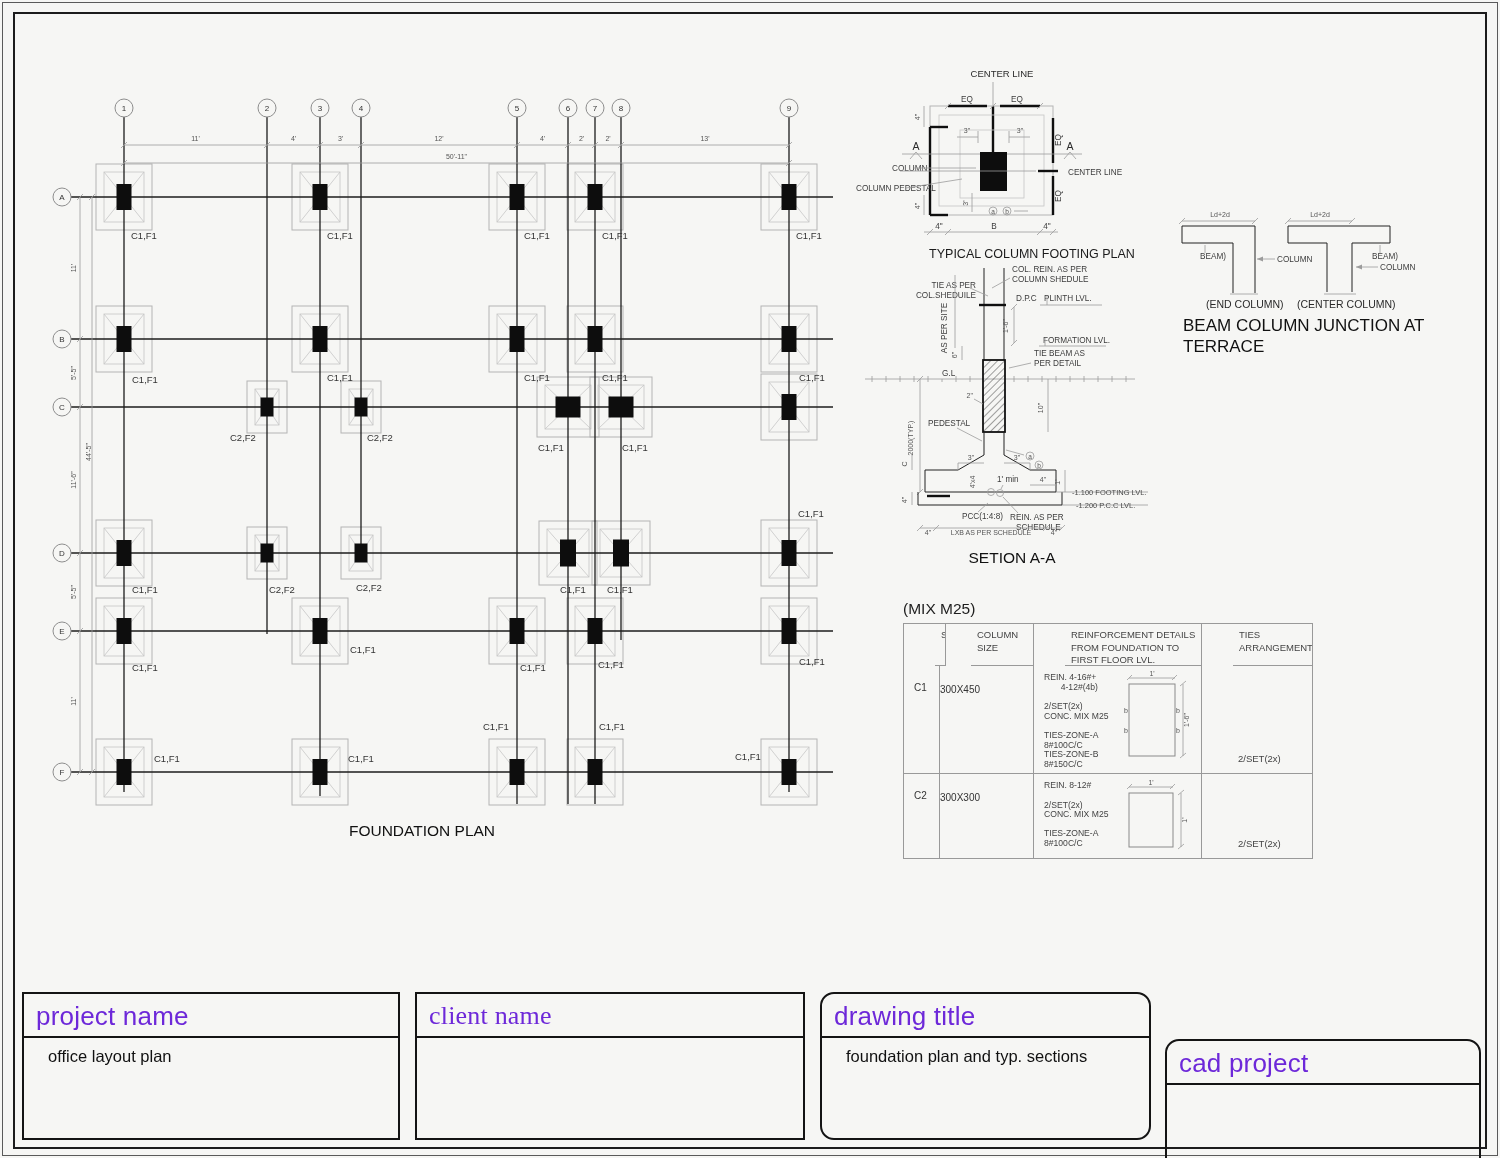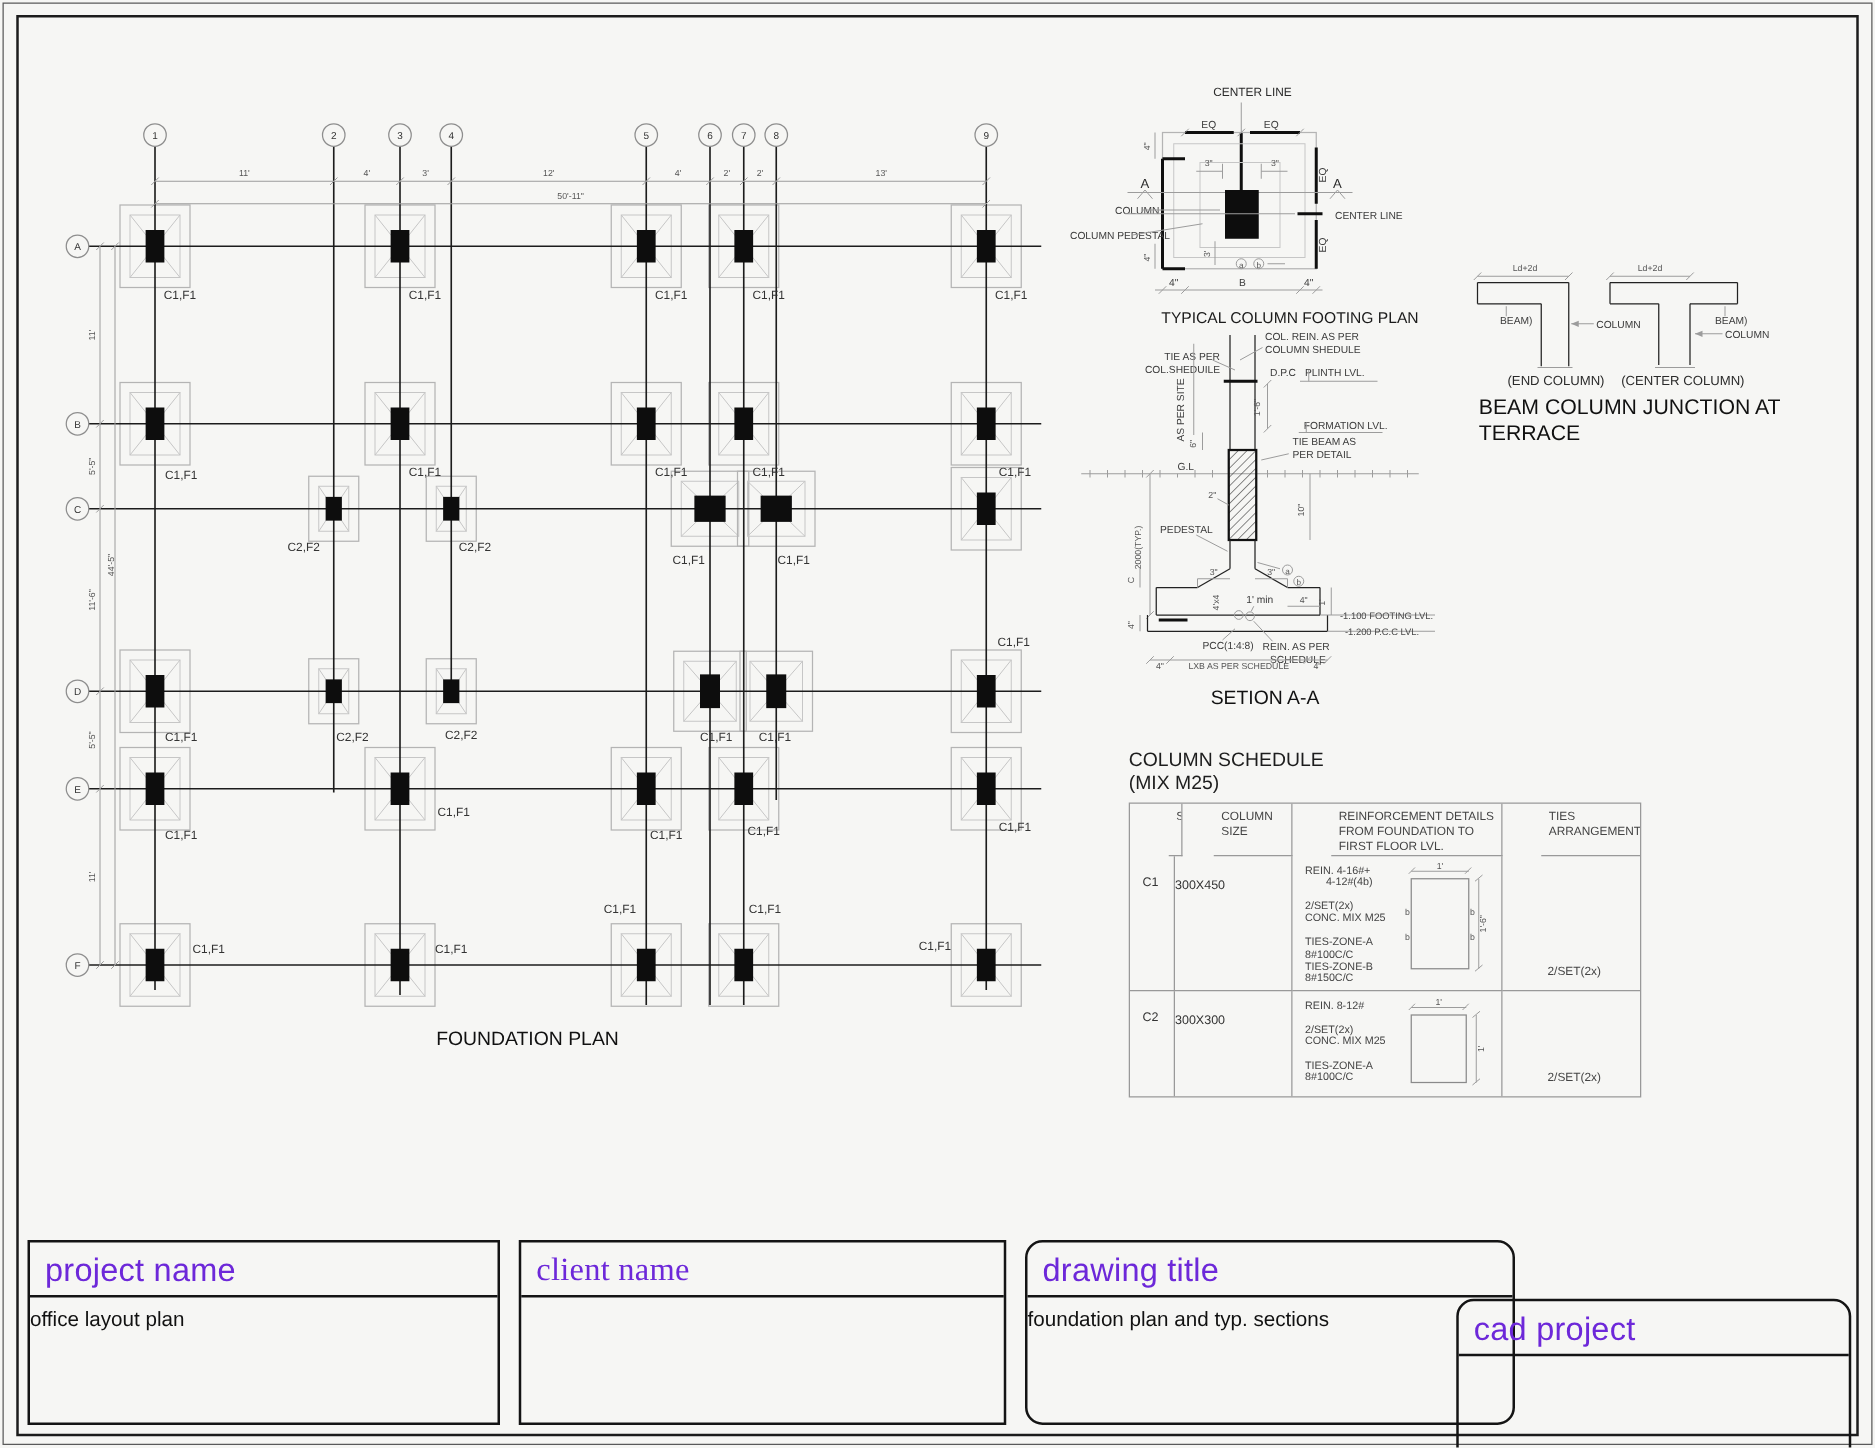--- a/index.html
+++ b/index.html
@@ -46,21 +46,21 @@
   .dtext{white-space:pre;font-size:8.6px;line-height:1.12;color:#444;padding:7px 0 0 10px;}
   .diag{position:absolute;top:3px;right:2px;}
   .tiesc{font-size:9.5px;color:#444;display:flex;align-items:flex-end;padding:0 0 9px 36px;}
   .sd{stroke:#9c9c9c;stroke-width:.8;fill:none;}
   .sr{stroke:#8a8a8a;stroke-width:1;fill:none;}
   .bt{font-size:7px;fill:#555;}
   
   .tb{position:absolute;top:992px;height:148px;border:2px solid #141414;box-sizing:border-box;background:transparent;}
   .tb.rounded{border-radius:14px;}
   .tb .hd{height:44px;border-bottom:2px solid #141414;box-sizing:border-box;font-size:26px;color:#6d28d9;padding:7px 0 0 12px;letter-spacing:.2px;}
-  .tb .ct{font-size:16.5px;color:#111;padding:9px 0;}
+  .tb .ct{font-size:16.5px;color:#111;padding:9px 24px;}
 </style>
 </head>
 <body>
 
 <div class="sheet-outer"></div>
 <div class="sheet-inner"></div>
 
 <svg id="drawing-svg" width="1500" height="1158" viewBox="0 0 1500 1158">
   <defs>
     <pattern id="hatch" width="5" height="5" patternUnits="userSpaceOnUse" patternTransform="rotate(45)">
@@ -535,21 +535,20 @@
     <text x="1380" y="270" class="t8">COLUMN</text>
     <line x1="1378" y1="267" x2="1356" y2="267" class="d"></line>
     <polygon points="1356,267 1362,264.5 1362,269.5" fill="#9c9c9c"></polygon>
     <text x="1297" y="308" class="t10">(CENTER COLUMN)</text>
     <text x="1183" y="331" class="t17">BEAM COLUMN JUNCTION AT</text>
     <text x="1183" y="352" class="t17">TERRACE</text>
   </g>
 </svg>
 
 <div class="sched">
-  <div class="sched-title">COLUMN SCHEDULE</div>
   <div class="sched-title">(MIX M25)</div>
   <div class="sched-table">
     <div class="sc hc">S.NO.</div>
     <div class="sc hc">COLUMN SIZE</div>
     <div class="sc hc">REINFORCEMENT DETAILS
 FROM FOUNDATION TO
 FIRST FLOOR LVL.</div>
     <div class="sc hc">TIES
 ARRANGEMENT</div>
 
@@ -614,20 +613,20 @@
 </div>
 
 <div class="tb" style="left:22px;width:378px;">
   <div class="hd">project name</div>
   <div class="ct">office layout plan</div>
 </div>
 <div class="tb" style="left:415px;width:390px;font-family:Liberation Serif, serif;">
   <div class="hd">client name</div>
   <div class="ct"></div>
 </div>
-<div class="tb rounded" style="left:820px;width:392px;">
+<div class="tb rounded" style="left:820px;width:331px;">
   <div class="hd">drawing title</div>
   <div class="ct">foundation plan and typ. sections</div>
 </div>
 <div class="tb rounded" style="left:1165px;width:316px;margin-top:47px;">
   <div class="hd">cad project</div>
   <div class="ct"></div>
 </div>
 
 </body></html>

